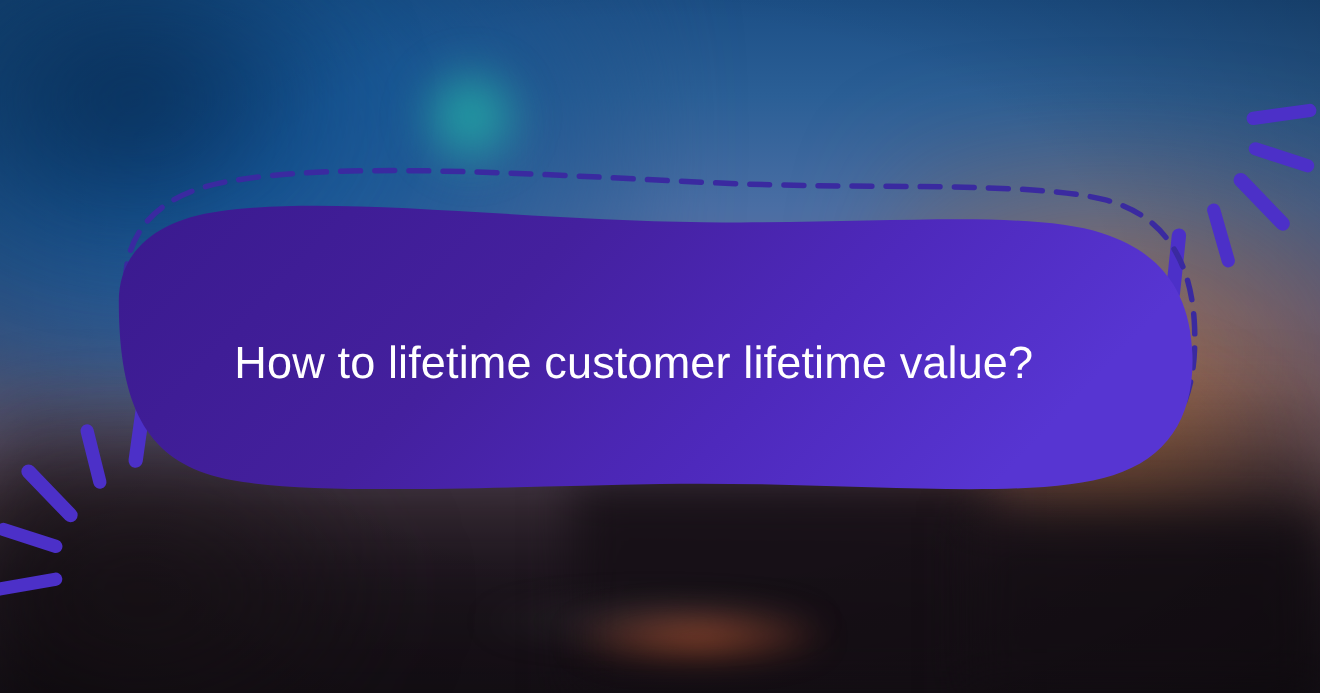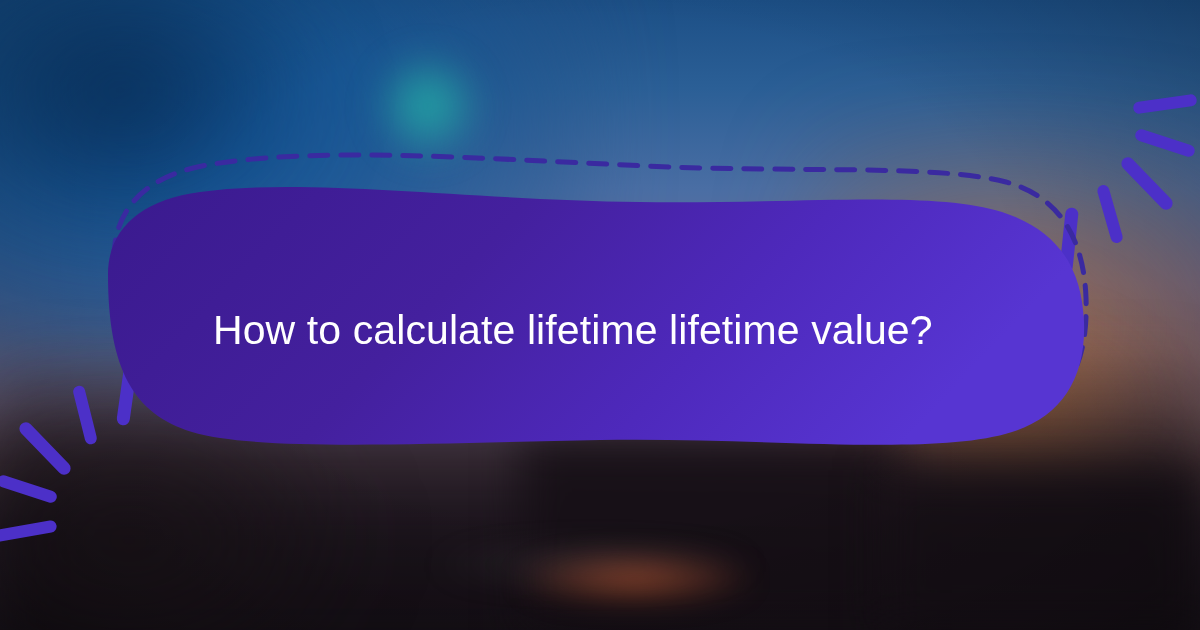--- a/index.html
+++ b/index.html
@@ -232,16 +232,16 @@
                C 108 230, 140 200, 200 192
                C 306 177, 470 200, 640 202
                C 800 204, 934 190, 1002 212
                C 1058 230, 1082 268, 1084 322
                C 1086 378, 1062 416, 1012 432
                C 934 457, 764 437, 600 440
                C 432 443, 258 452, 192 432
                C 134 414, 108 370, 108 274 Z" fill="url(#blobGrad)"></path>
     </svg>
 
-    <div class="blob-text">How to calculate lifetime lifetime value?</div>
+    <div class="blob-text">How to lifetime customer lifetime value?</div>
   </div>
 
 </div>
 
 </body></html>

